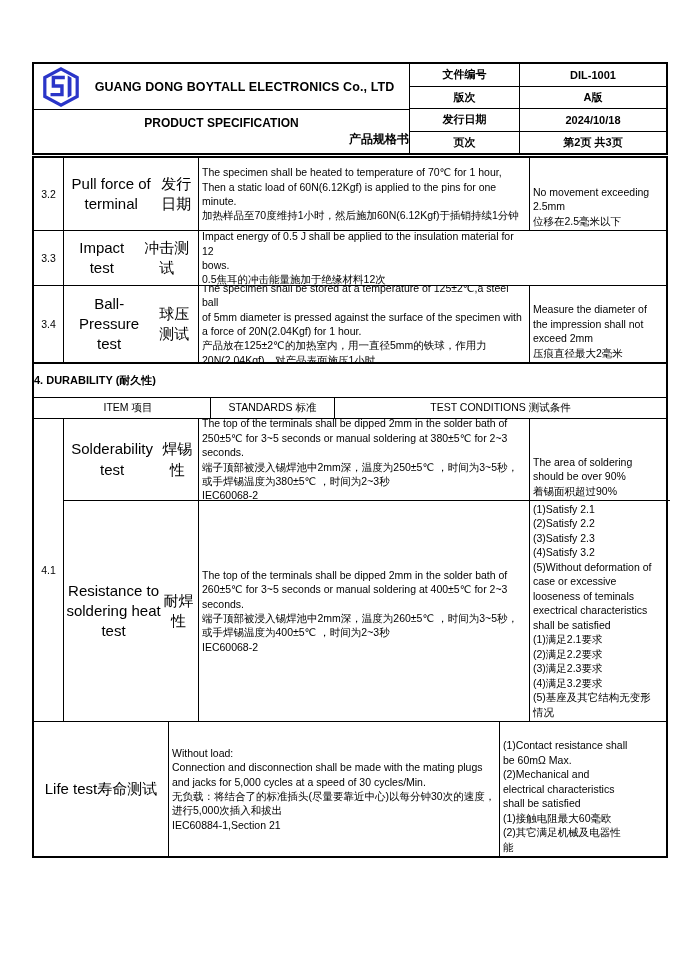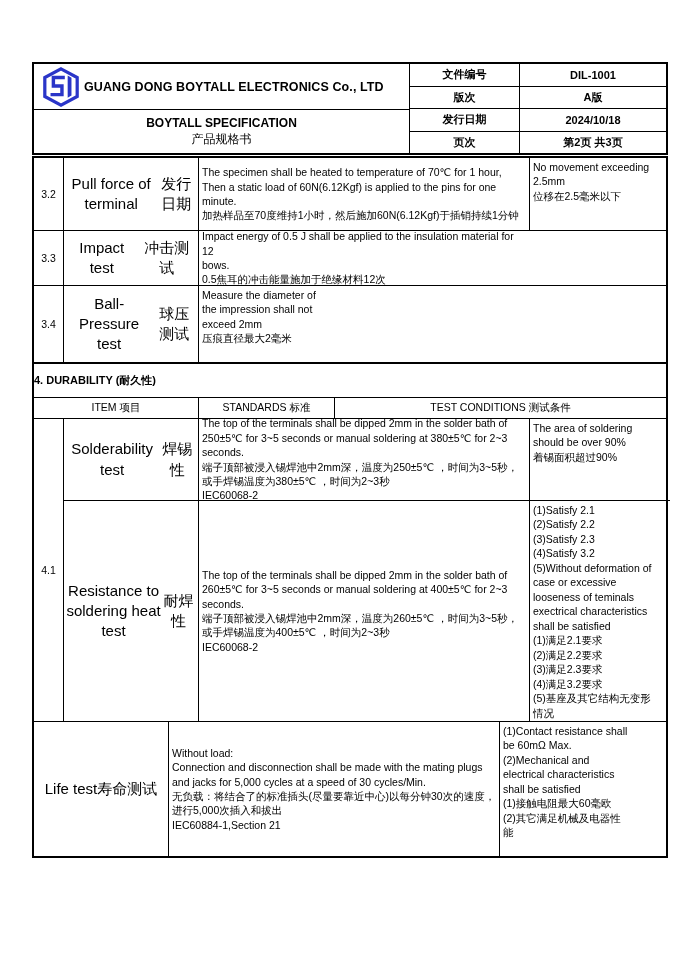--- a/index.html
+++ b/index.html
@@ -4,47 +4,47 @@
 <style>
   * { margin:0; padding:0; box-sizing:border-box; }
   html,body { width:700px; height:963px; background:#ffffff; font-family:"Liberation Sans","DejaVu Sans",sans-serif; color:#000; }
   .sheet { position:absolute; left:32px; top:62px; width:636px; }
 
   
   .hdr { display:flex; border:2px solid #000; width:100%; }
   .hdr-left { width:376px; border-right:1px solid #000; display:flex; flex-direction:column; }
   .hdr-company { height:46px; border-bottom:1px solid #000; display:flex; align-items:center; padding:2px 4px; }
   .logo-box { width:46px; display:flex; justify-content:center; align-items:center; flex:0 0 46px; }
-  .company-names { flex:1; text-align:left; }
+  .company-names { flex:1; text-align:center; }
   .company-en { font-size:12.5px; font-weight:bold; letter-spacing:0.1px; }
   .company-cn { font-size:12px; font-weight:bold; margin-top:1px; }
   .hdr-doc { height:43px; display:flex; flex-direction:column; justify-content:center; text-align:center; }
   .doc-en { font-size:12px; font-weight:bold; }
-  .doc-cn { font-size:12px; font-weight:normal; margin-top:1px; }
+  .doc-cn { font-size:12px; font-weight:bold; margin-top:1px;text-align:right; }
   .hdr-right { flex:1; display:flex; flex-direction:column; }
   .hdr-field { flex:1; display:flex; border-bottom:1px solid #000; }
   .hdr-field:last-child { border-bottom:none; }
   .hdr-flabel { width:110px; border-right:1px solid #000; display:flex; align-items:center; justify-content:center; font-size:11px; font-weight:bold; }
   .hdr-fvalue { flex:1; display:flex; align-items:center; justify-content:center; font-size:11px; font-weight:bold; }
 
   
   .mtable { border:2px solid #000; margin-top:1px; width:100%; }
   .mrow { display:flex; border-bottom:1px solid #000; }
   .mrow:last-child { border-bottom:none; }
   .mrow.thick-bottom { border-bottom:2px solid #000; }
   .cell { border-right:1px solid #000; overflow:hidden; }
   .cell:last-child { border-right:none; }
   .c-num  { width:30px;  display:flex; align-items:center; justify-content:center; font-size:10.5px; flex:0 0 30px;text-align:right; }
   .c-item { width:135px; display:flex; flex-direction:row; align-items:center; justify-content:center; text-align:center; font-size:15px; line-height:1.35; flex:0 0 135px; padding:2px; }
   .c-cond { width:331px; display:flex; align-items:center; font-size:10.5px; line-height:1.38; flex:0 0 331px; padding:2px 3px; }
-  .c-std  { width:140px; display:flex; align-items:flex-start; font-size:10.5px; line-height:1.38; flex:1; padding:2px 3px; }
+  .c-std  { width:140px; display:flex; align-items:flex-end; font-size:10.5px; line-height:1.38; flex:1; padding:2px 3px; }
   .pre { white-space:pre-line; }
 
   .sec-title { height:34px; display:flex; align-items:center; font-size:11px; font-weight:bold; }
-  .col-head { height:21px; }
+  .col-head { height:21px;padding-left:12px; }
   .col-head .ch { display:flex; align-items:center; justify-content:center; font-size:10.5px; border-right:1px solid #000; }
   .col-head .ch:last-child { border-right:none; }
   .ch-item { width:165px; flex:0 0 165px; }
   .ch-cond { width:331px; flex:0 0 331px; }
   .ch-std  { flex:1; }
 
   .subwrap { flex:1; display:flex; flex-direction:column; }
   .subrow { display:flex; border-bottom:1px solid #000; }
   .subrow:last-child { border-bottom:none; }
   .subrow .c-item { border-left:none; }
@@ -62,21 +62,21 @@
             <polygon points="22,2 39,11 39,31 22,40 5,31 5,11" fill="none" stroke="#2a35c8" stroke-width="3.4"></polygon>
             <path d="M26 11 L14 11 L14 20 L23 20 L23 29 L11 29" fill="none" stroke="#2a35c8" stroke-width="3.6"></path>
             <polygon points="29,9 33,11.3 33,30 29,32.3" fill="#2a35c8"></polygon>
           </svg>
         </div>
         <div class="company-names">
           <div class="company-en">GUANG DONG BOYTALL ELECTRONICS Co., LTD</div>
         </div>
       </div>
       <div class="hdr-doc">
-        <div class="doc-en">BOYTALL SPECIFICATION</div>
+        <div class="doc-en">PRODUCT SPECIFICATION</div>
         <div class="doc-cn">产品规格书</div>
       </div>
     </div>
     <div class="hdr-right">
       <div class="hdr-field">
         <div class="hdr-flabel">文件编号</div>
         <div class="hdr-fvalue">DIL-1001</div>
       </div>
       <div class="hdr-field">
         <div class="hdr-flabel">版次</div>
@@ -125,20 +125,27 @@
 bows.
 0.5焦耳的冲击能量施加于绝缘材料12次</div>
       </div>
     </div>
 
     <div class="mrow thick-bottom" style="height:78px">
       <div class="cell c-num">3.4</div>
       <div class="cell c-item">
         <div>Ball-Pressure test</div>
         <div>球压测试</div>
+      </div>
+      <div class="cell c-cond">
+        <div class="pre">The specimen shall be stored at a temperature of 125±2℃,a steel ball
+of 5mm diameter is pressed against the surface of the specimen with
+a force of 20N(2.04Kgf) for 1 hour.
+产品放在125±2℃的加热室内，用一直径5mm的铁球，作用力
+20N(2.04Kgf)，对产品表面施压1小时</div>
       </div>
       <div class="cell c-std">
         <div class="pre">Measure the diameter of
 the impression shall not
 exceed 2mm
 压痕直径最大2毫米</div>
       </div>
     </div>
 
     <div class="mrow sec-title">4. DURABILITY  (耐久性)</div>

